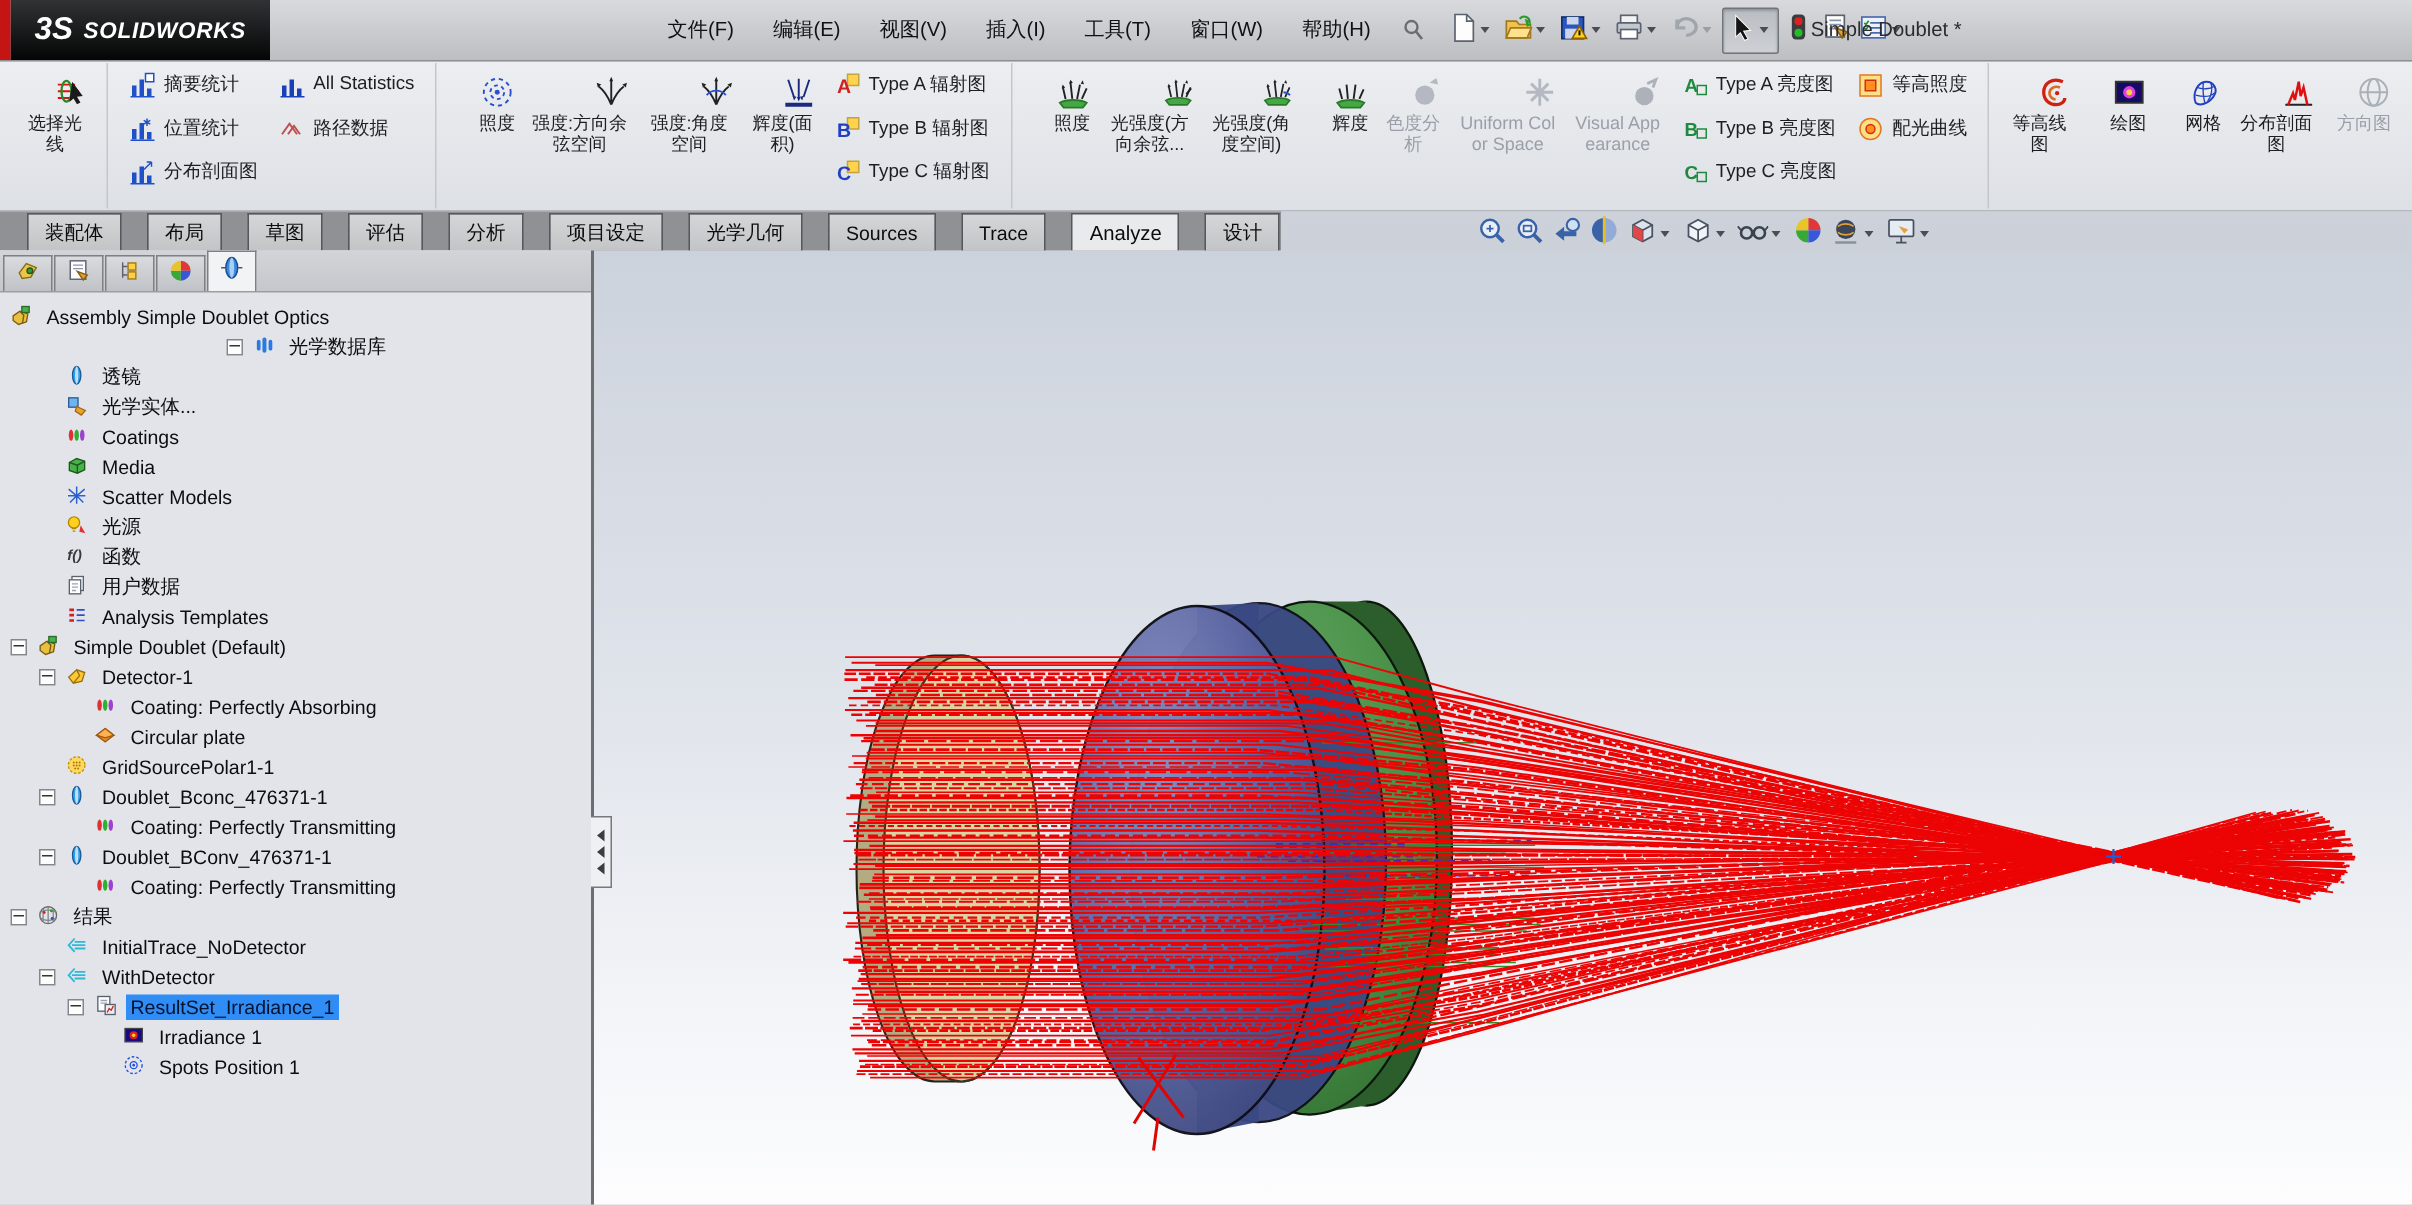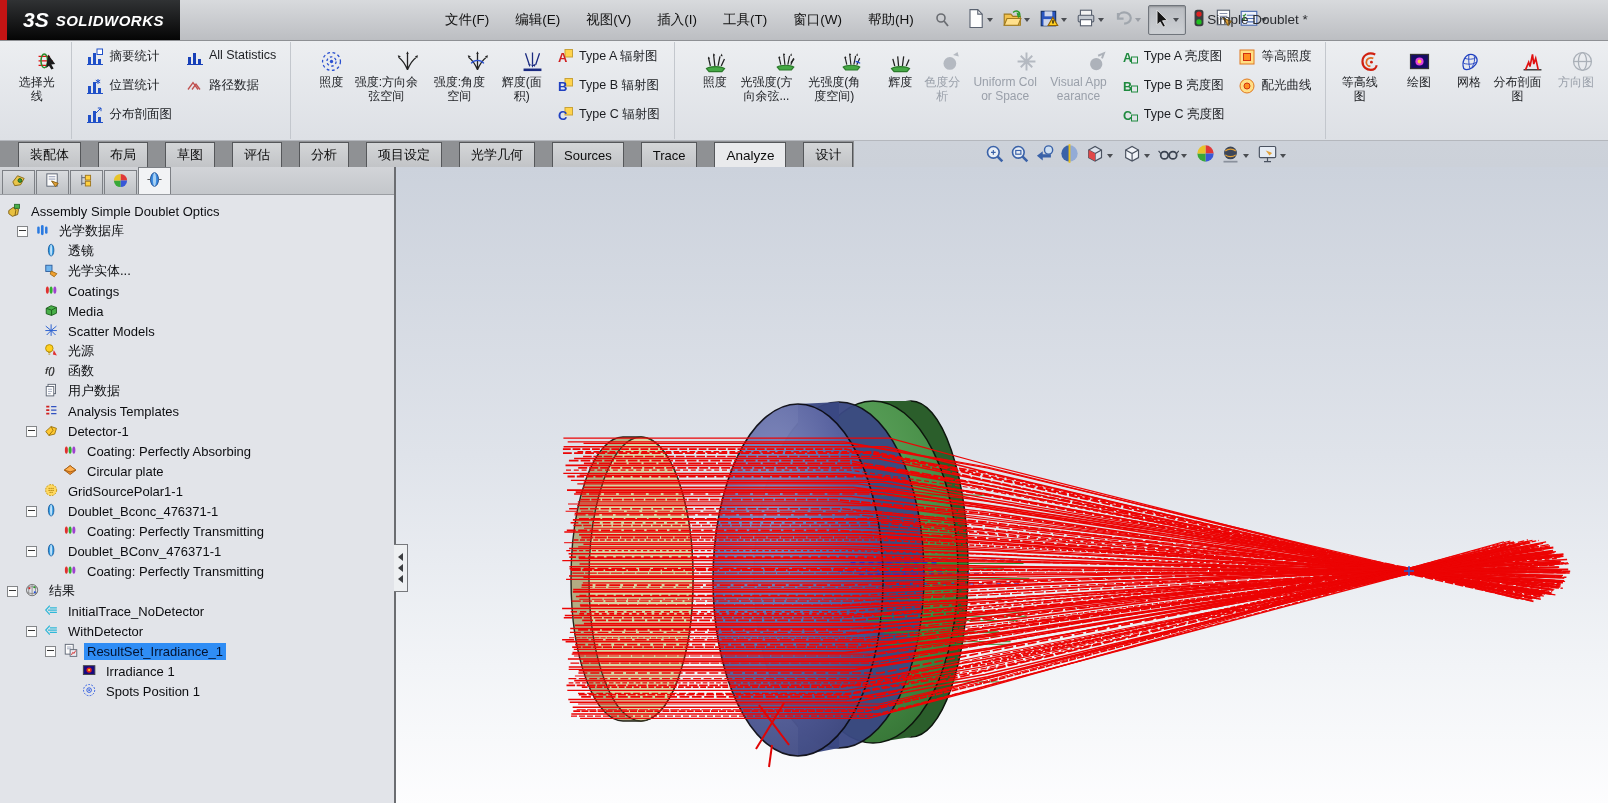--- a/index.html
+++ b/index.html
@@ -623,21 +623,21 @@
         <div class="trow" style="padding-left: 7px;">
           <span class="ticon">
             <svg viewBox="0 0 18 18">
               <path d="M2 8.5L7 5l6 2-1 6-6 2-4-3z" fill="#e8c040" stroke="#7a5a10"></path>
               <path d="M7 5l3 3-1 6" stroke="#7a5a10" fill="none"></path>
               <rect x="8.5" y="1.5" width="5.5" height="4.5" fill="#49b04a" stroke="#2a6a2a"></rect>
             </svg>
           </span>
           <span class="tlab">Assembly Simple Doublet Optics</span>
         </div>
-        <div class="trow" style="padding-left: 17px;">
+        <div class="trow" style="padding-left: 17px; justify-content: center;">
           <span class="texp">
             <span class="expbox"></span>
           </span>
           <span class="ticon">
             <svg viewBox="0 0 18 18">
               <rect x="2.5" y="4" width="2.8" height="8" rx="1.4" fill="#2a7ae0"></rect>
               <rect x="6.7" y="2.3" width="3" height="11.4" rx="1.5" fill="#2a7ae0"></rect>
               <rect x="11.3" y="4" width="2.8" height="8" rx="1.4" fill="#2a7ae0"></rect>
             </svg>
           </span>
@@ -726,20 +726,33 @@
         </div>
         <div class="trow" style="padding-left: 26px;">
           <span class="texp"></span>
           <span class="ticon">
             <svg viewBox="0 0 18 18">
               <path d="M2.5 4h3.5M2.5 8h3.5M2.5 12h3.5" stroke="#d02020" stroke-width="2"></path>
               <path d="M8 4h6M8 8h6M8 12h6" stroke="#3050c0" stroke-width="1.3"></path>
             </svg>
           </span>
           <span class="tlab">Analysis Templates</span>
+        </div>
+        <div class="trow" style="padding-left: 7px;">
+          <span class="texp">
+            <span class="expbox"></span>
+          </span>
+          <span class="ticon">
+            <svg viewBox="0 0 18 18">
+              <path d="M2 8.5L7 5l6 2-1 6-6 2-4-3z" fill="#e8c040" stroke="#7a5a10"></path>
+              <path d="M7 5l3 3-1 6" stroke="#7a5a10" fill="none"></path>
+              <rect x="8.5" y="1.5" width="5.5" height="4.5" fill="#49b04a" stroke="#2a6a2a"></rect>
+            </svg>
+          </span>
+          <span class="tlab">Simple Doublet (Default)</span>
         </div>
         <div class="trow" style="padding-left: 26px;">
           <span class="texp">
             <span class="expbox"></span>
           </span>
           <span class="ticon">
             <svg viewBox="0 0 18 18">
               <path d="M2 9.5L8 4l6 2-2 6.5-6.5 1.5z" fill="#ffc832" stroke="#96700a"></path>
               <path d="M8 4l2.2 4.3L5.5 14" stroke="#96700a" fill="none"></path>
             </svg>

